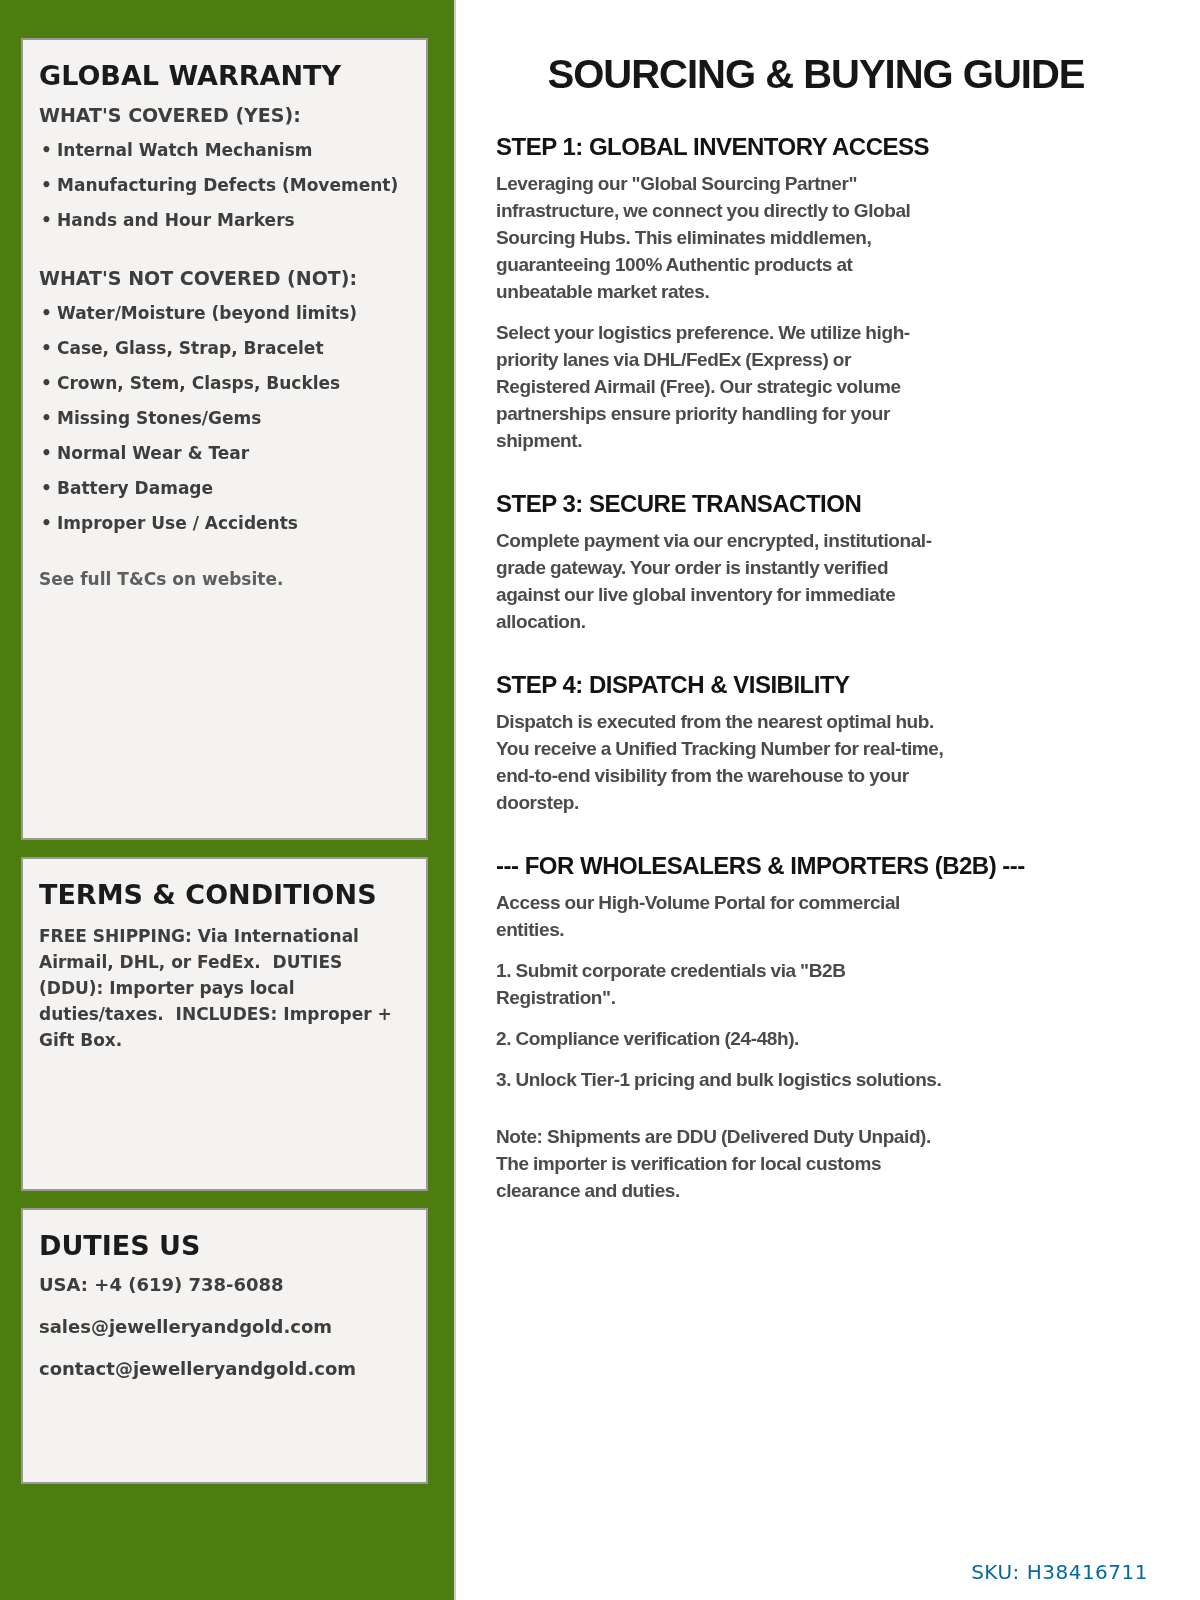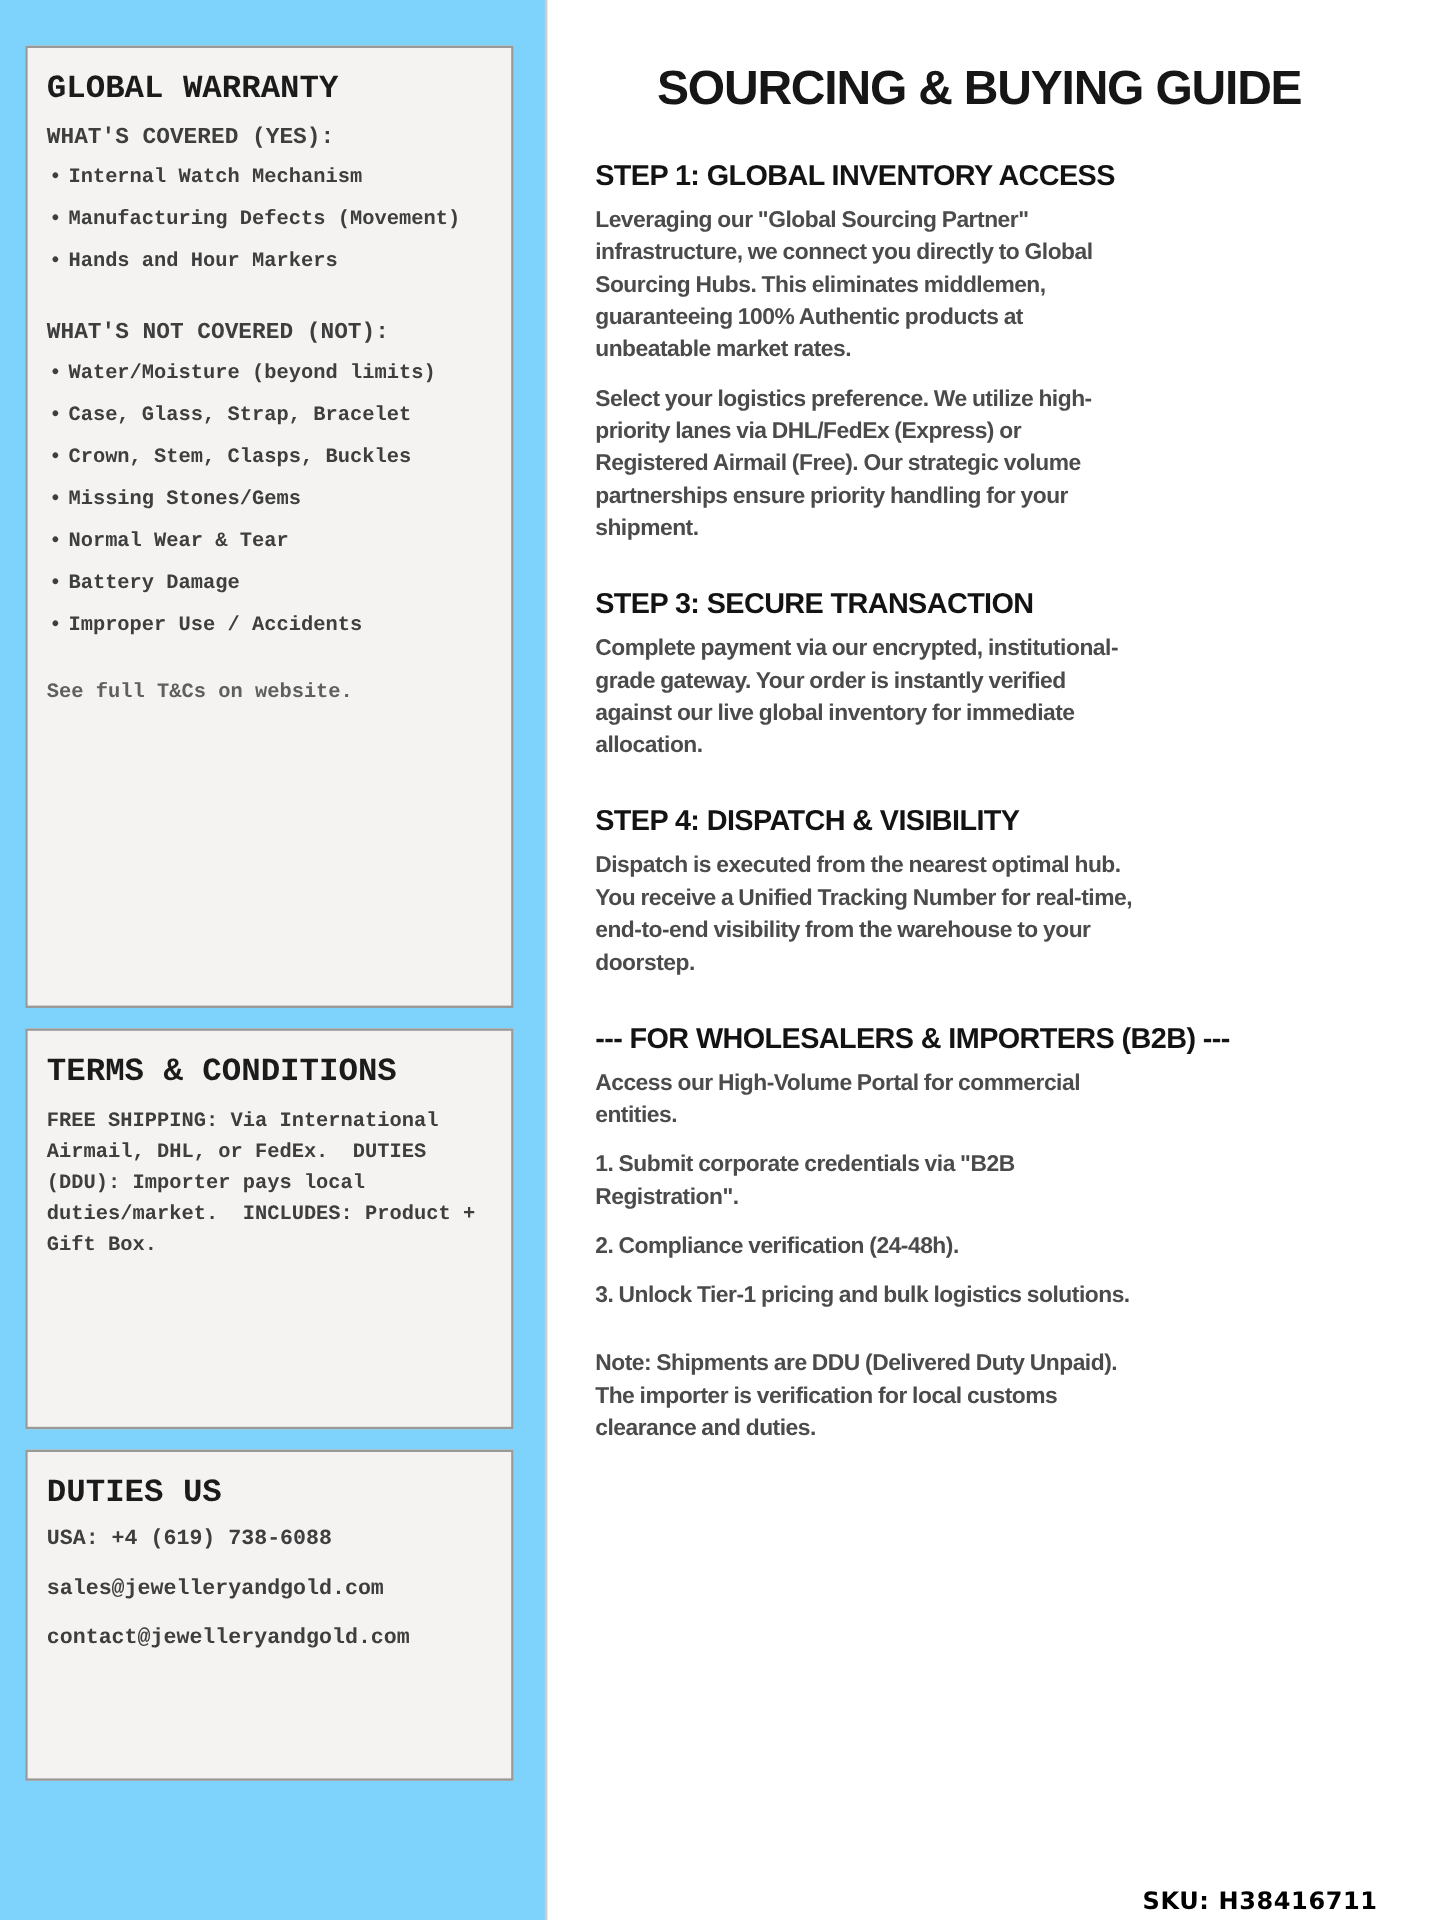--- a/index.html
+++ b/index.html
@@ -10,24 +10,23 @@
     height: 1600px;
     background: #ffffff;
     overflow: hidden;
     font-family: "DejaVu Sans", sans-serif;
   }
   
   .sidebar {
     position: absolute;
     left: 0; top: 0;
     width: 456px; height: 1600px;
-    background: #7dd3fc;
+    background: #4d7c0f;
     border-right: 2px solid #cccccc;
     padding: 38px 21px 0 21px;
-    font-family: Liberation Mono, monospace;
   }
   .box {
     width: 407px;
     border: 2px solid #999999;
     padding: 20px 18px 18px 16px;
     margin-bottom: 17px;
     background: #f4f3f1;
   }
   .box-warranty { height: 802px; }
   .box-terms    { height: 334px; }
@@ -113,25 +112,25 @@
     font-weight: bold;
     color: #4b4b4b;
     line-height: 27px;
     letter-spacing: -0.4px;
     word-spacing: -0.5px;
     margin-bottom: 14px;
   }
   .b2b .note { margin-top: 30px; }
   .sku {
     position: absolute;
-    right: 52px; bottom: 4px;
+    right: 52px; bottom: 16px;
     font-family: "DejaVu Sans", sans-serif;
     font-size: 20px;
-    font-weight: bold;
-    color: #000000;
+    font-weight: normal;
+    color: #0369a1;
     letter-spacing: 0.5px;
   }
 </style>
 </head>
 <body>
 
 <div class="page">
 
   <aside class="sidebar">
 
@@ -151,21 +150,21 @@
         <li>Missing Stones/Gems</li>
         <li>Normal Wear &amp; Tear</li>
         <li>Battery Damage</li>
         <li>Improper Use / Accidents</li>
       </ul>
       <p class="footnote">See full T&amp;Cs on website.</p>
     </section>
 
     <section class="box box-terms">
       <h2>TERMS &amp; CONDITIONS</h2>
-      <p class="terms-body">FREE SHIPPING: Via International Airmail, DHL, or FedEx.  DUTIES (DDU): Importer pays local duties/market.  INCLUDES: Product + Gift Box.</p>
+      <p class="terms-body">FREE SHIPPING: Via International Airmail, DHL, or FedEx.  DUTIES (DDU): Importer pays local duties/taxes.  INCLUDES: Improper + Gift Box.</p>
     </section>
 
     <section class="box box-contact">
       <h2>DUTIES US</h2>
       <p class="contact-line">USA: +4 (619) 738-6088</p>
       <p class="contact-line">sales@jewelleryandgold.com</p>
       <p class="contact-line">contact@jewelleryandgold.com</p>
     </section>
 
   </aside>

